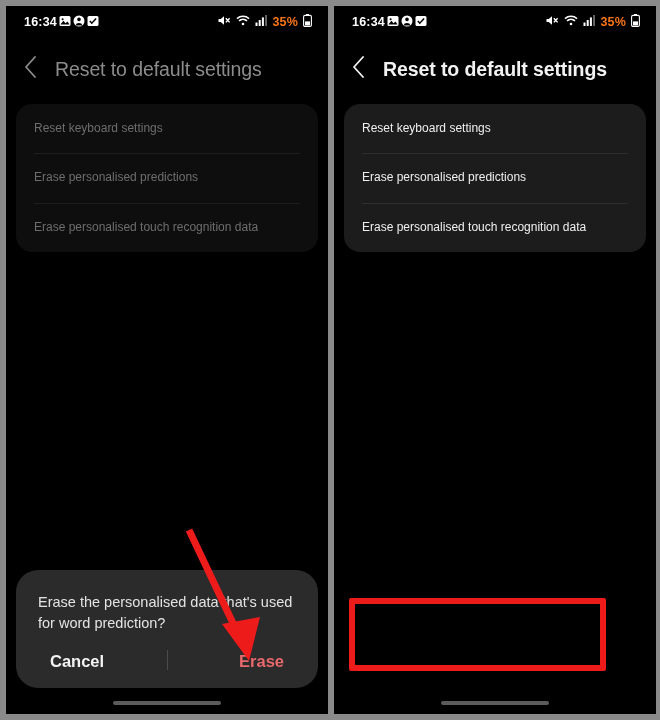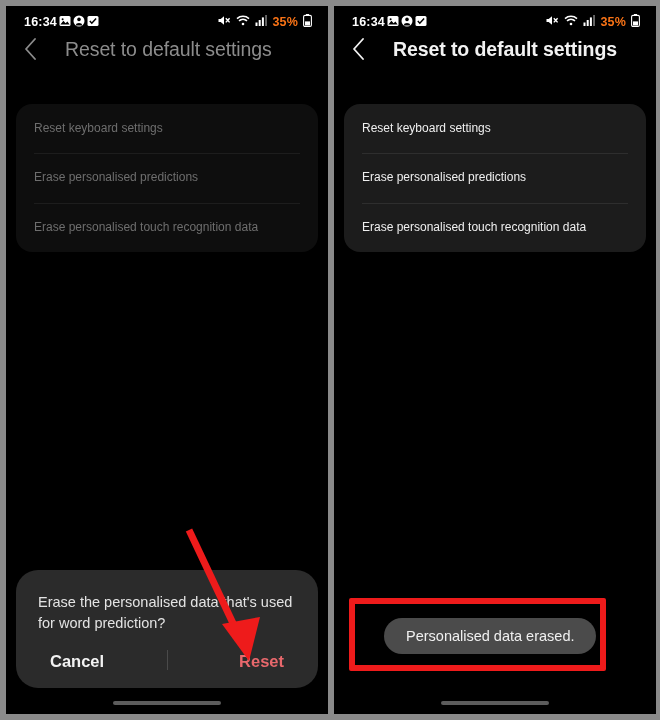--- a/index.html
+++ b/index.html
@@ -37,23 +37,23 @@
   .sb-left { display:flex; align-items:center; gap:2px;justify-content:center; }
   .sb-right { display:flex; align-items:center; gap:5px; }
   .sb-time { font-size:12.5px; font-weight:bold; letter-spacing:.2px; color:#ffffff; }
   .sb-ico { display:block; }
   .sb-batt { font-size:12.5px; font-weight:bold; color:#f97316; letter-spacing:.2px;}
 
   
   .titlebar {
     height:62px;
     display:flex;
-    align-items:flex-start;
+    align-items:center;
     padding-left:18px;
-    gap:28px;
+    gap:18px;
   }
   .back-ico { display:block; }
   .title-txt {
     font-size:19.5px;
     letter-spacing:-.1px;
   }
   .dim .title-txt { color:#8c8c8c; }
   .dim .back-ico path { stroke:#8c8c8c; }
   .bright .title-txt { color:#f2f2f2; font-weight:bold; }
   .bright .back-ico path { stroke:#f2f2f2; }
@@ -245,21 +245,21 @@
       <div class="row">Reset keyboard settings</div>
       <div class="row">Erase personalised predictions</div>
       <div class="row">Erase personalised touch recognition data</div>
     </div>
 
     <div class="dialog">
       <div class="dialog-msg">Erase the personalised data that's used for word prediction?</div>
       <div class="dialog-actions">
         <button class="dlg-btn dlg-cancel">Cancel</button>
         <span class="dlg-sep"></span>
-        <button class="dlg-btn dlg-erase">Reset</button>
+        <button class="dlg-btn dlg-erase">Erase</button>
       </div>
     </div>
 
     <svg class="arrow-svg" viewBox="0 0 322 708">
       <path d="M183 524 L233 630" stroke="#ee1b1b" stroke-width="7" fill="none" stroke-linecap="butt"></path>
       <path d="M243 655 L216 618 L254 611 Z" fill="#ee1b1b"></path>
     </svg>
 
     <div class="homebar"></div>
   </div>
@@ -333,19 +333,18 @@
     </div>
 
     <div class="card">
       <div class="row">Reset keyboard settings</div>
       <div class="row">Erase personalised predictions</div>
       <div class="row">Erase personalised touch recognition data</div>
     </div>
 
     <div class="hl-wrap">
       <div class="highlight-box"></div>
-      <div class="toast">Personalised data erased.</div>
     </div>
 
     <div class="homebar"></div>
   </div>
 
 </div>
 
 </body></html>

